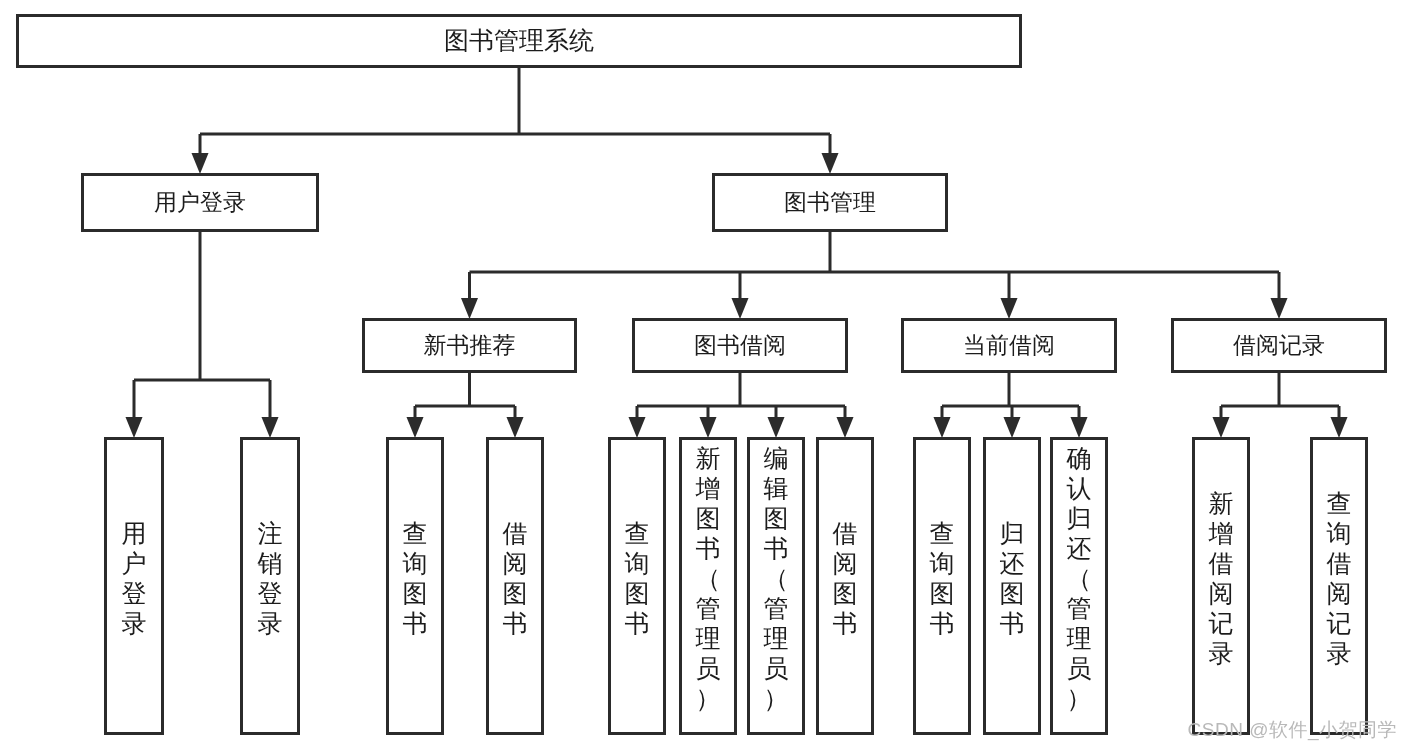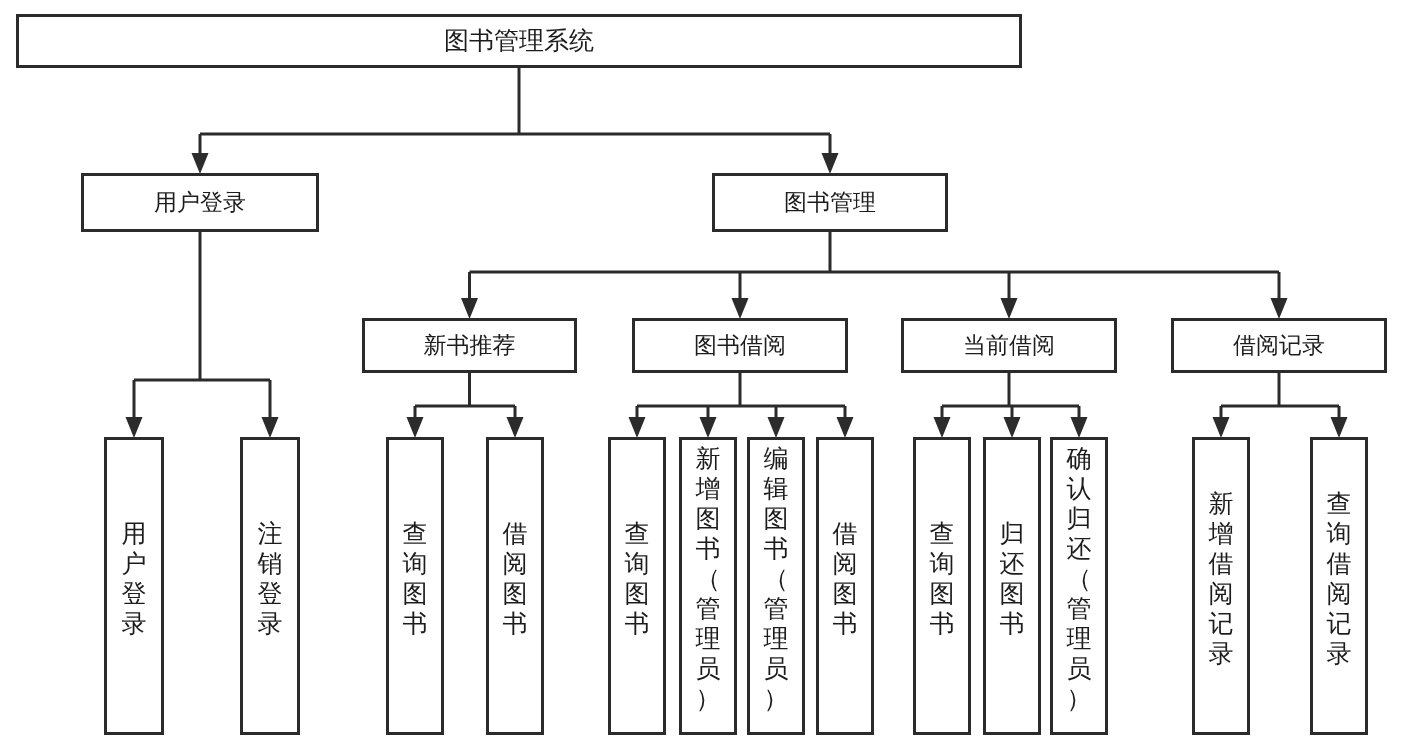--- a/index.html
+++ b/index.html
@@ -165,13 +165,14 @@
         <g>
           <rect class="node-rect" x="1193.5" y="438.5" width="55" height="295"></rect>
           <text class="leaf-label" x="1221" y="512" text-anchor="middle"><tspan x="1221" dy="0">新</tspan><tspan x="1221" dy="30">增</tspan><tspan x="1221" dy="30">借</tspan><tspan x="1221" dy="30">阅</tspan><tspan x="1221" dy="30">记</tspan><tspan x="1221" dy="30">录</tspan></text>
         </g>
         <g>
           <rect class="node-rect" x="1311.5" y="438.5" width="55" height="295"></rect>
           <text class="leaf-label" x="1339" y="512" text-anchor="middle"><tspan x="1339" dy="0">查</tspan><tspan x="1339" dy="30">询</tspan><tspan x="1339" dy="30">借</tspan><tspan x="1339" dy="30">阅</tspan><tspan x="1339" dy="30">记</tspan><tspan x="1339" dy="30">录</tspan></text>
         </g>
       </g>
   </svg>
+  <div class="watermark">CSDN @软件_小贺同学</div>
 </div>
 
 </body></html>

